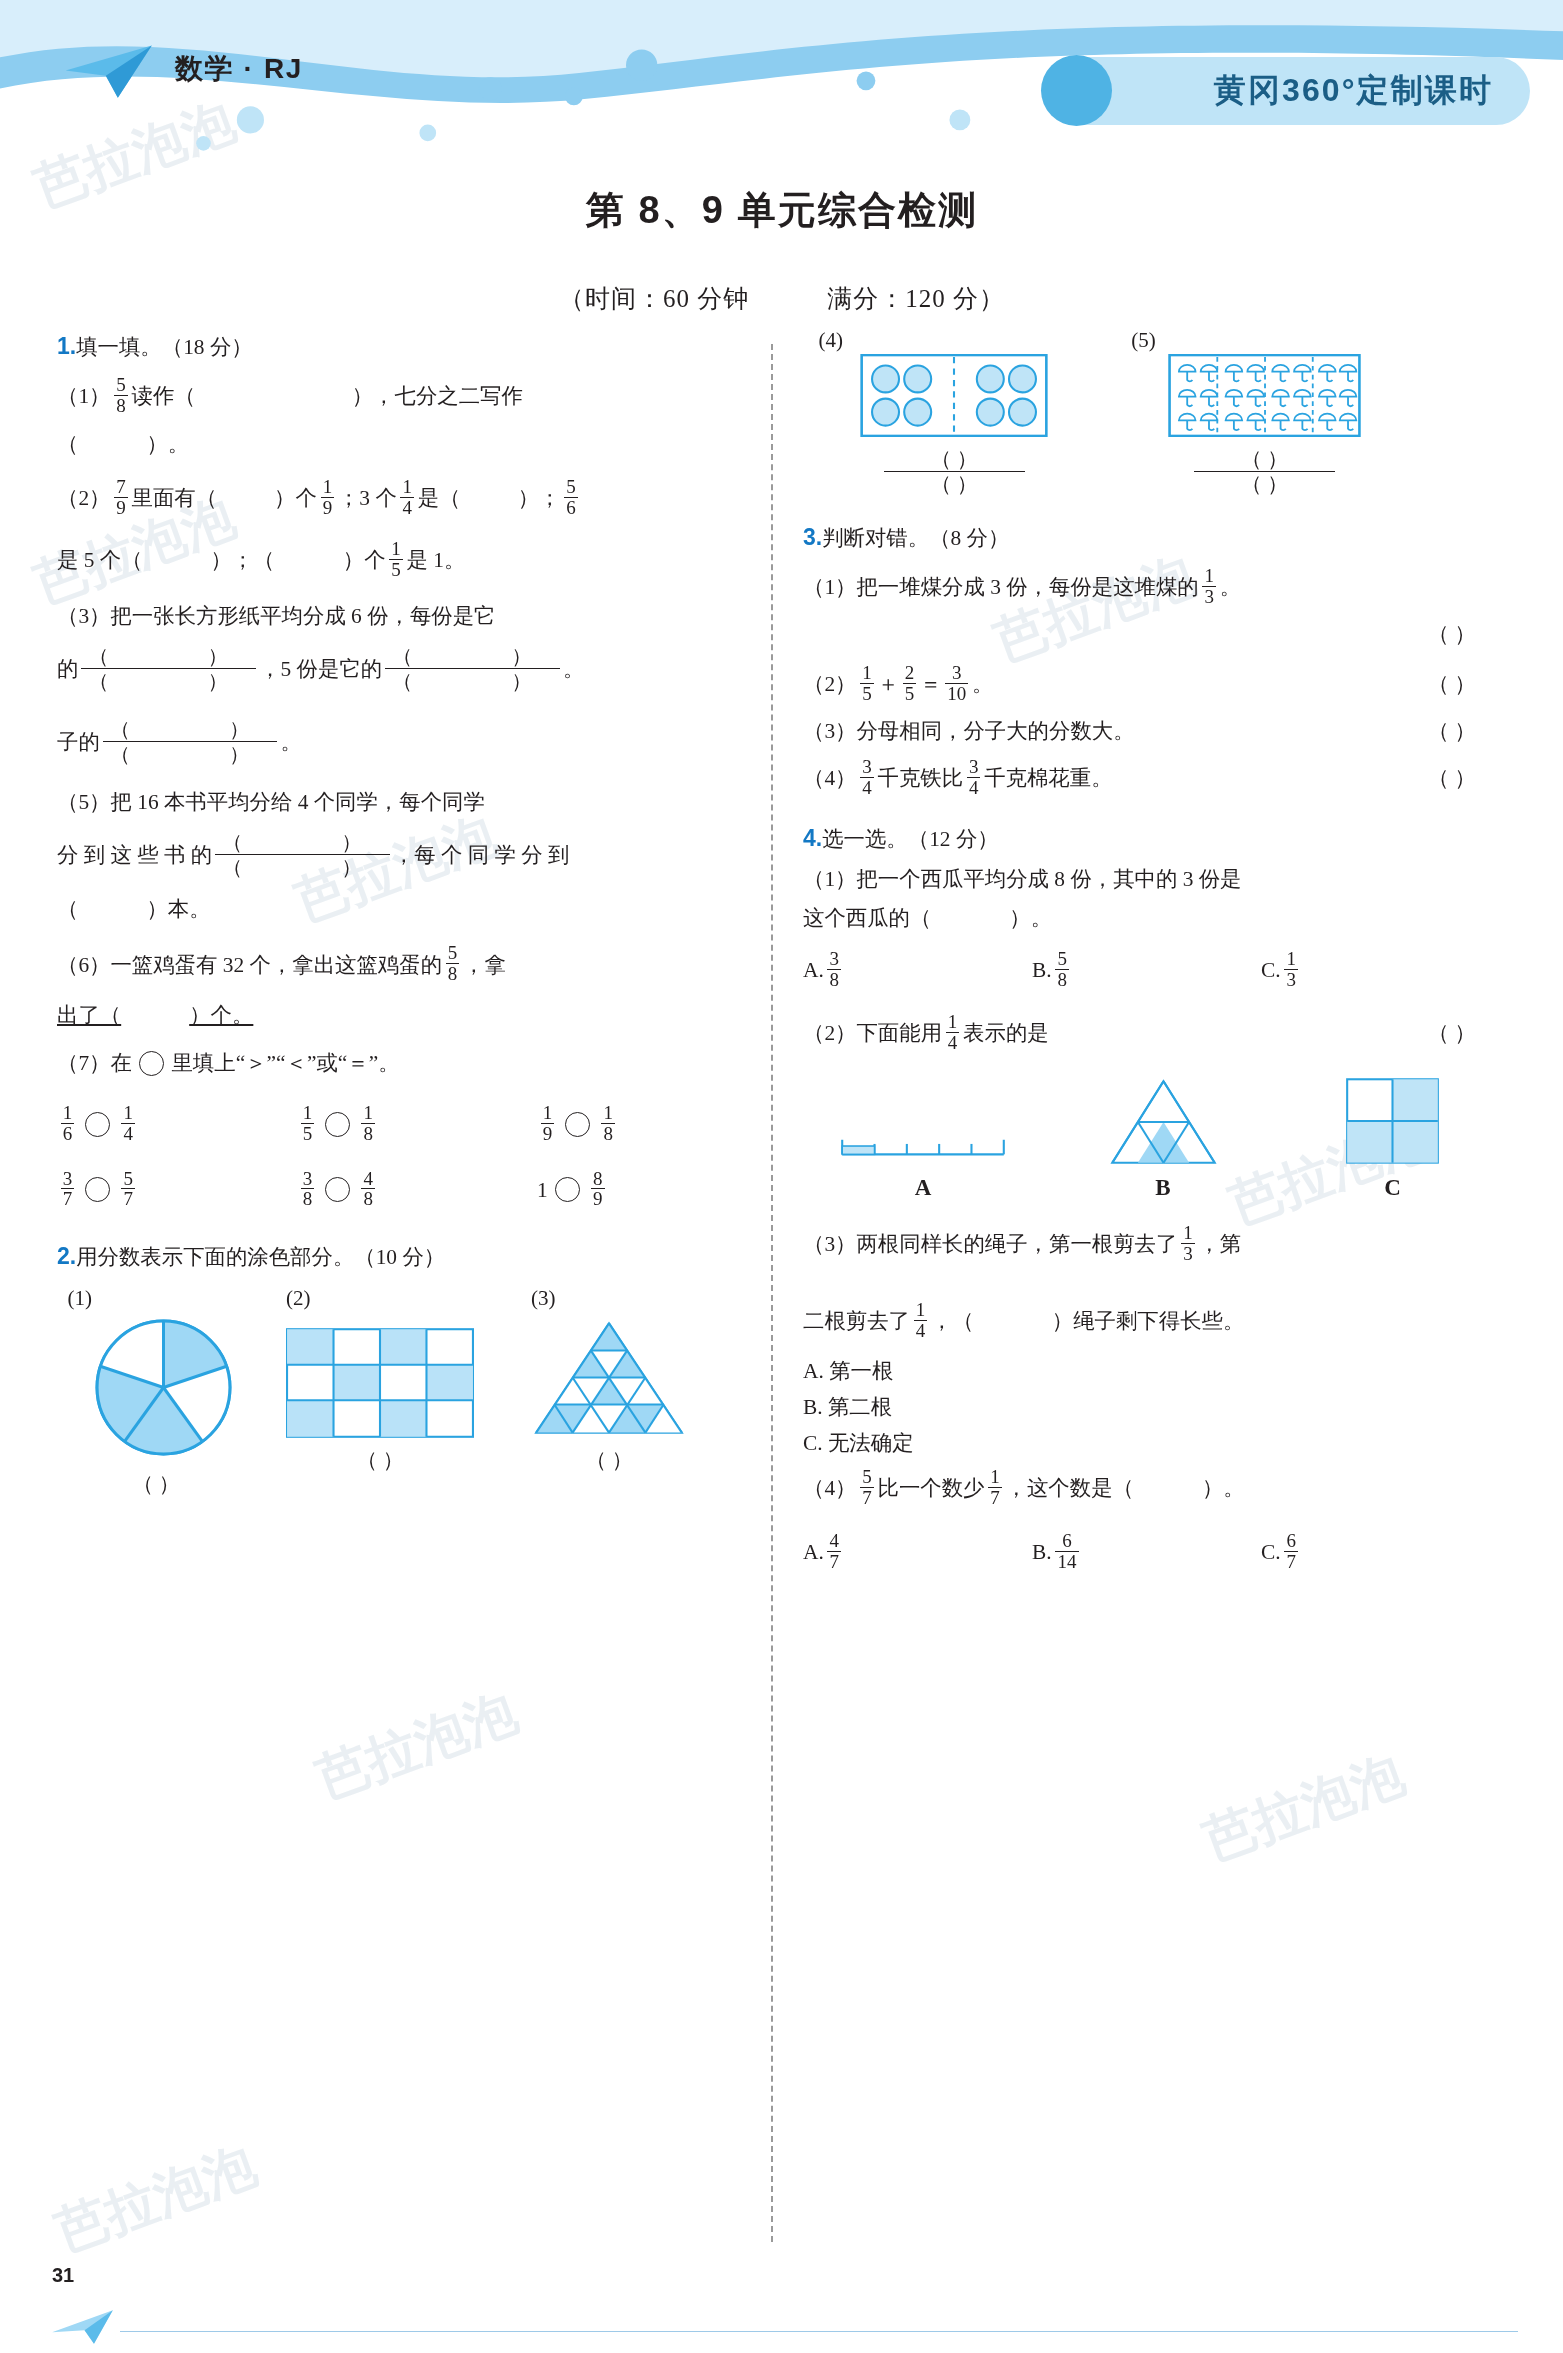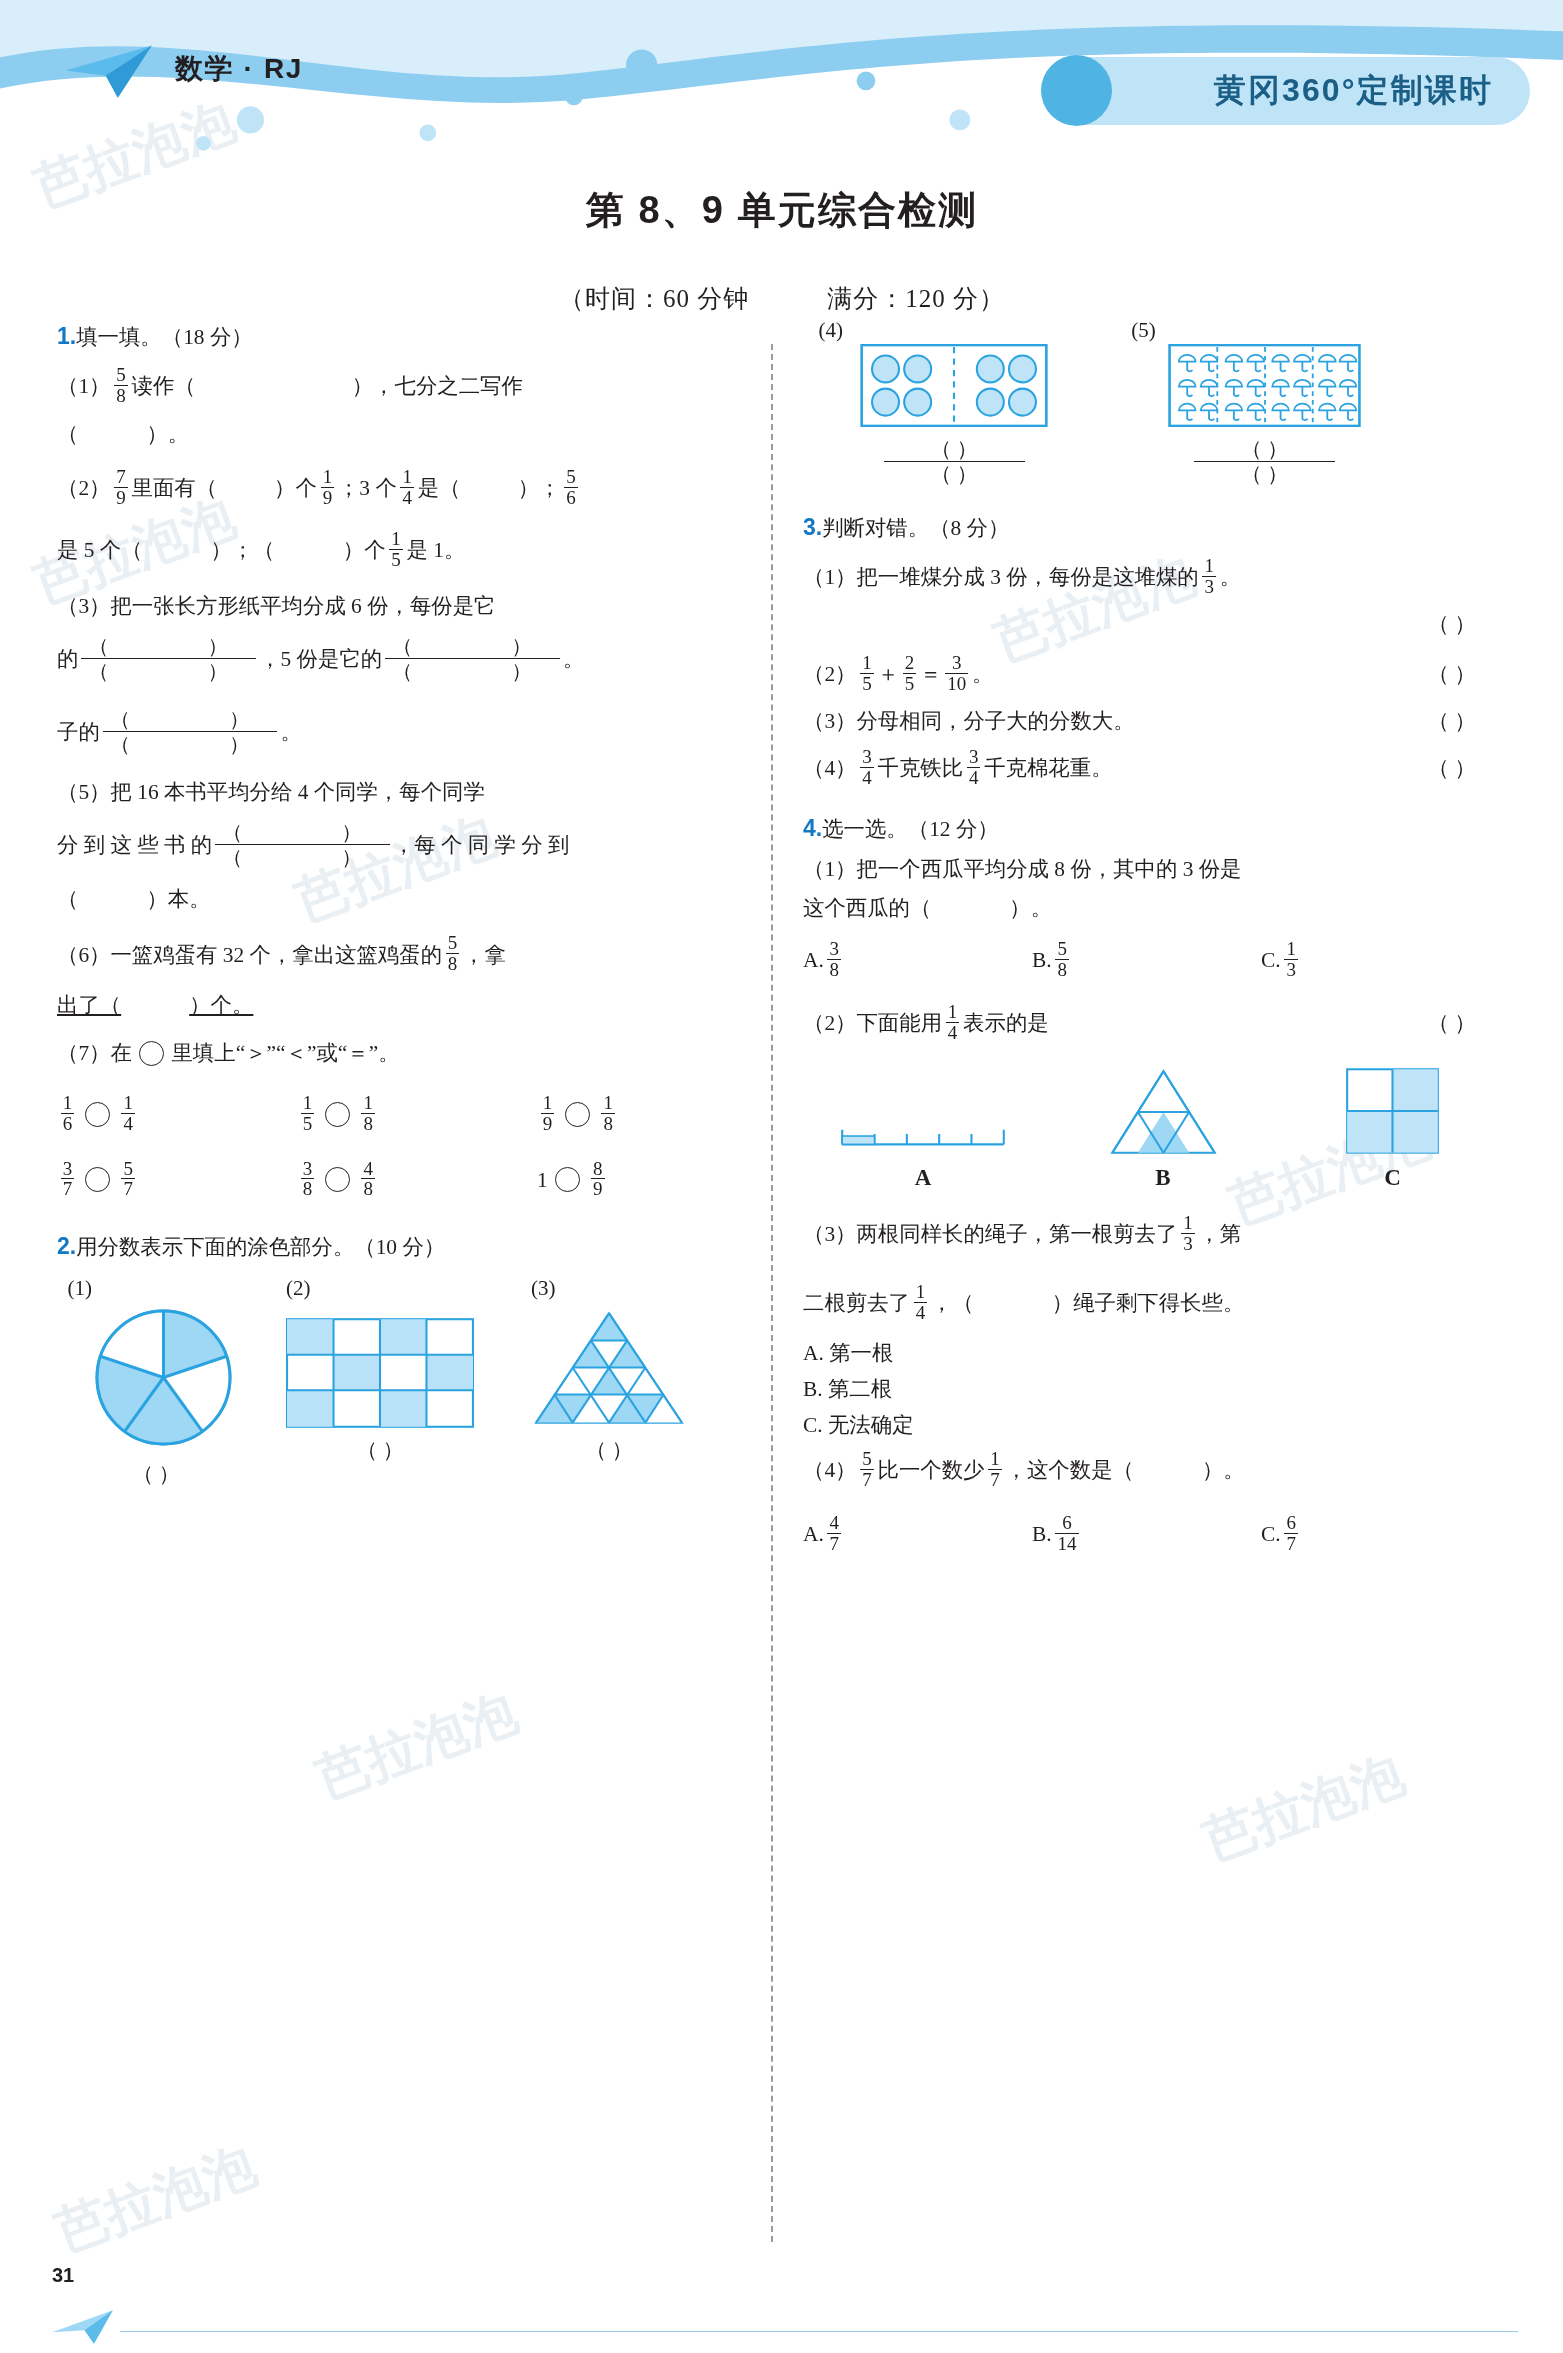--- a/index.html
+++ b/index.html
@@ -48,21 +48,21 @@
     font-family:"Liberation Sans", sans-serif;
   }
   .doc-subtitle{
     position:absolute;left:0;top:282px;width:1564px;text-align:center;
     font-size:25px;letter-spacing:1px;
   }
   .doc-subtitle span{display:inline-block;text-align:center;}
   .sub-gap{width:78px;display:inline-block;}
   
   .col{
-    position:absolute;top:324px;width:720px;
+    position:absolute;top:334px;width:720px;
     font-size:21.4px;line-height:1.05;
   }
   .col-left{left:57px;}
   .col-right{left:803px;}
   .divider{
     position:absolute;left:771px;top:344px;width:0;height:1898px;
     border-left:2.1px dashed #9a9a9a;
   }
   
   .qnum{
@@ -738,21 +738,21 @@
 
   <div style="margin-top:24px;">
     <div class="row">
       <span>（3）两根同样长的绳子，第一根剪去了</span>
       <span class="frac">
           <span class="num">1</span>
           <span class="den">3</span>
         </span>
       <span>，第</span>
     </div>
-    <div class="row" style="margin-top:28px;">
+    <div class="row" style="margin-top:36px;">
       <span>二根剪去了</span>
       <span class="frac">
           <span class="num">1</span>
           <span class="den">4</span>
         </span>
       <span>，（</span>
       <span style="display:inline-block;width:78px;"></span>
       <span>）绳子剩下得长些。</span>
     </div>
     <div class="choice" style="margin-top:17.7px;">A. 第一根</div>

